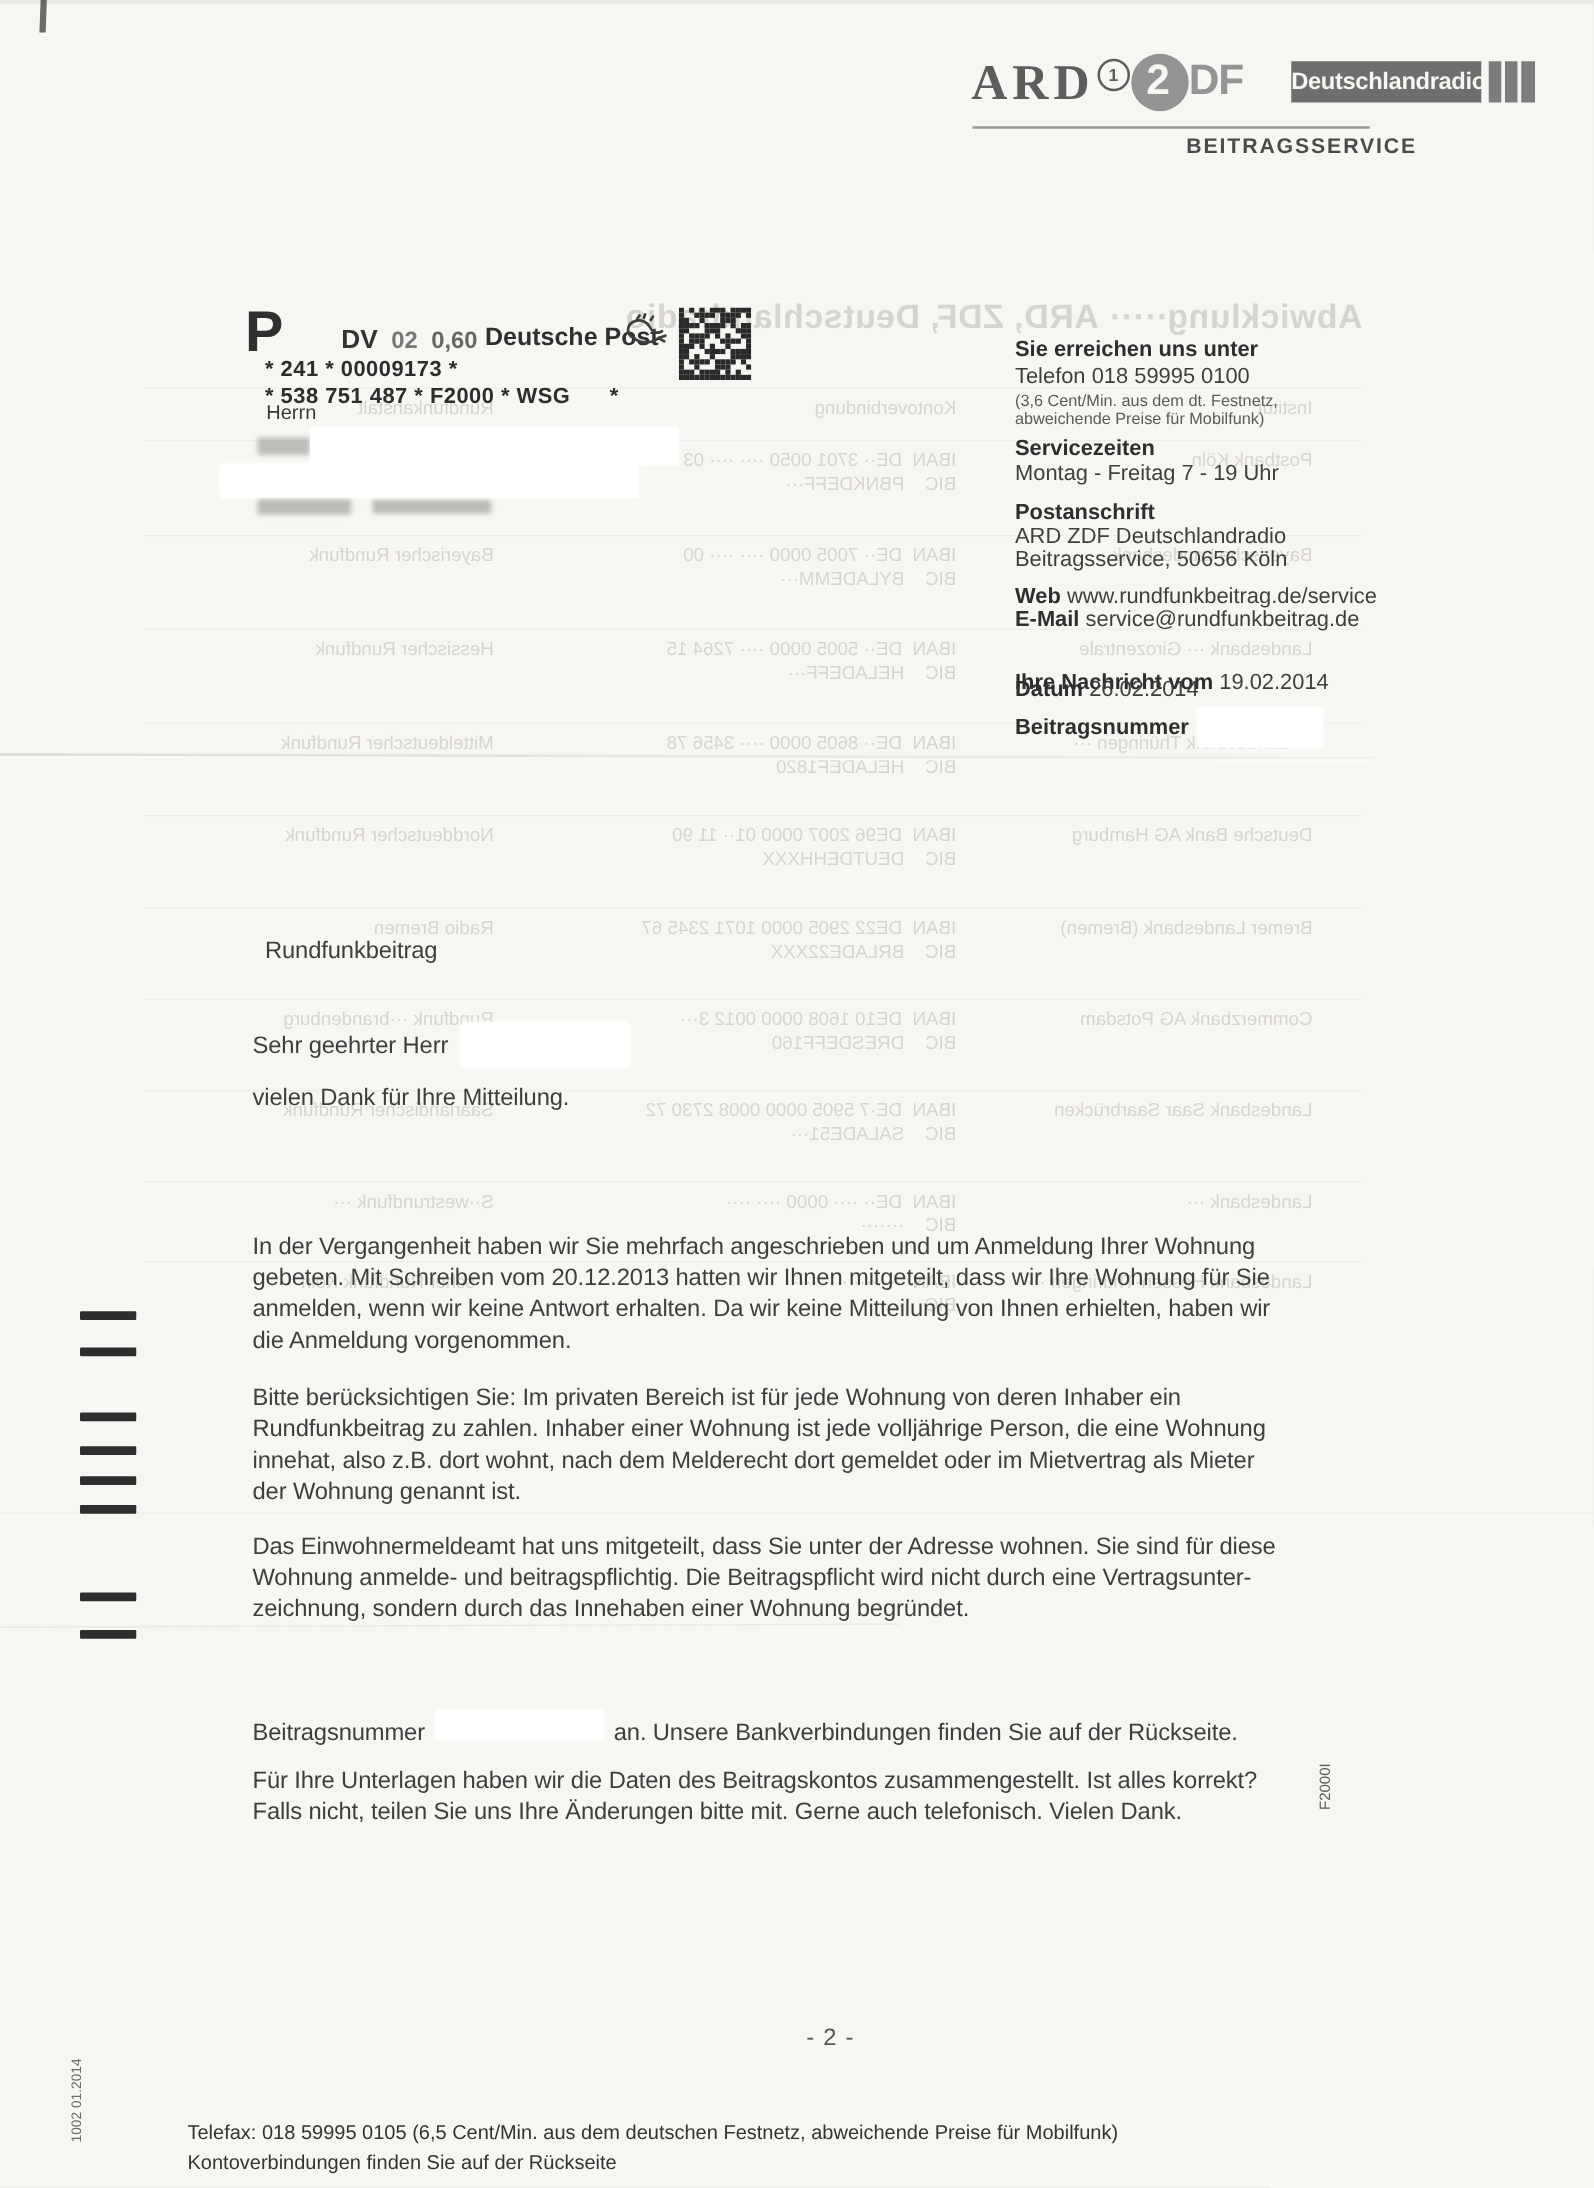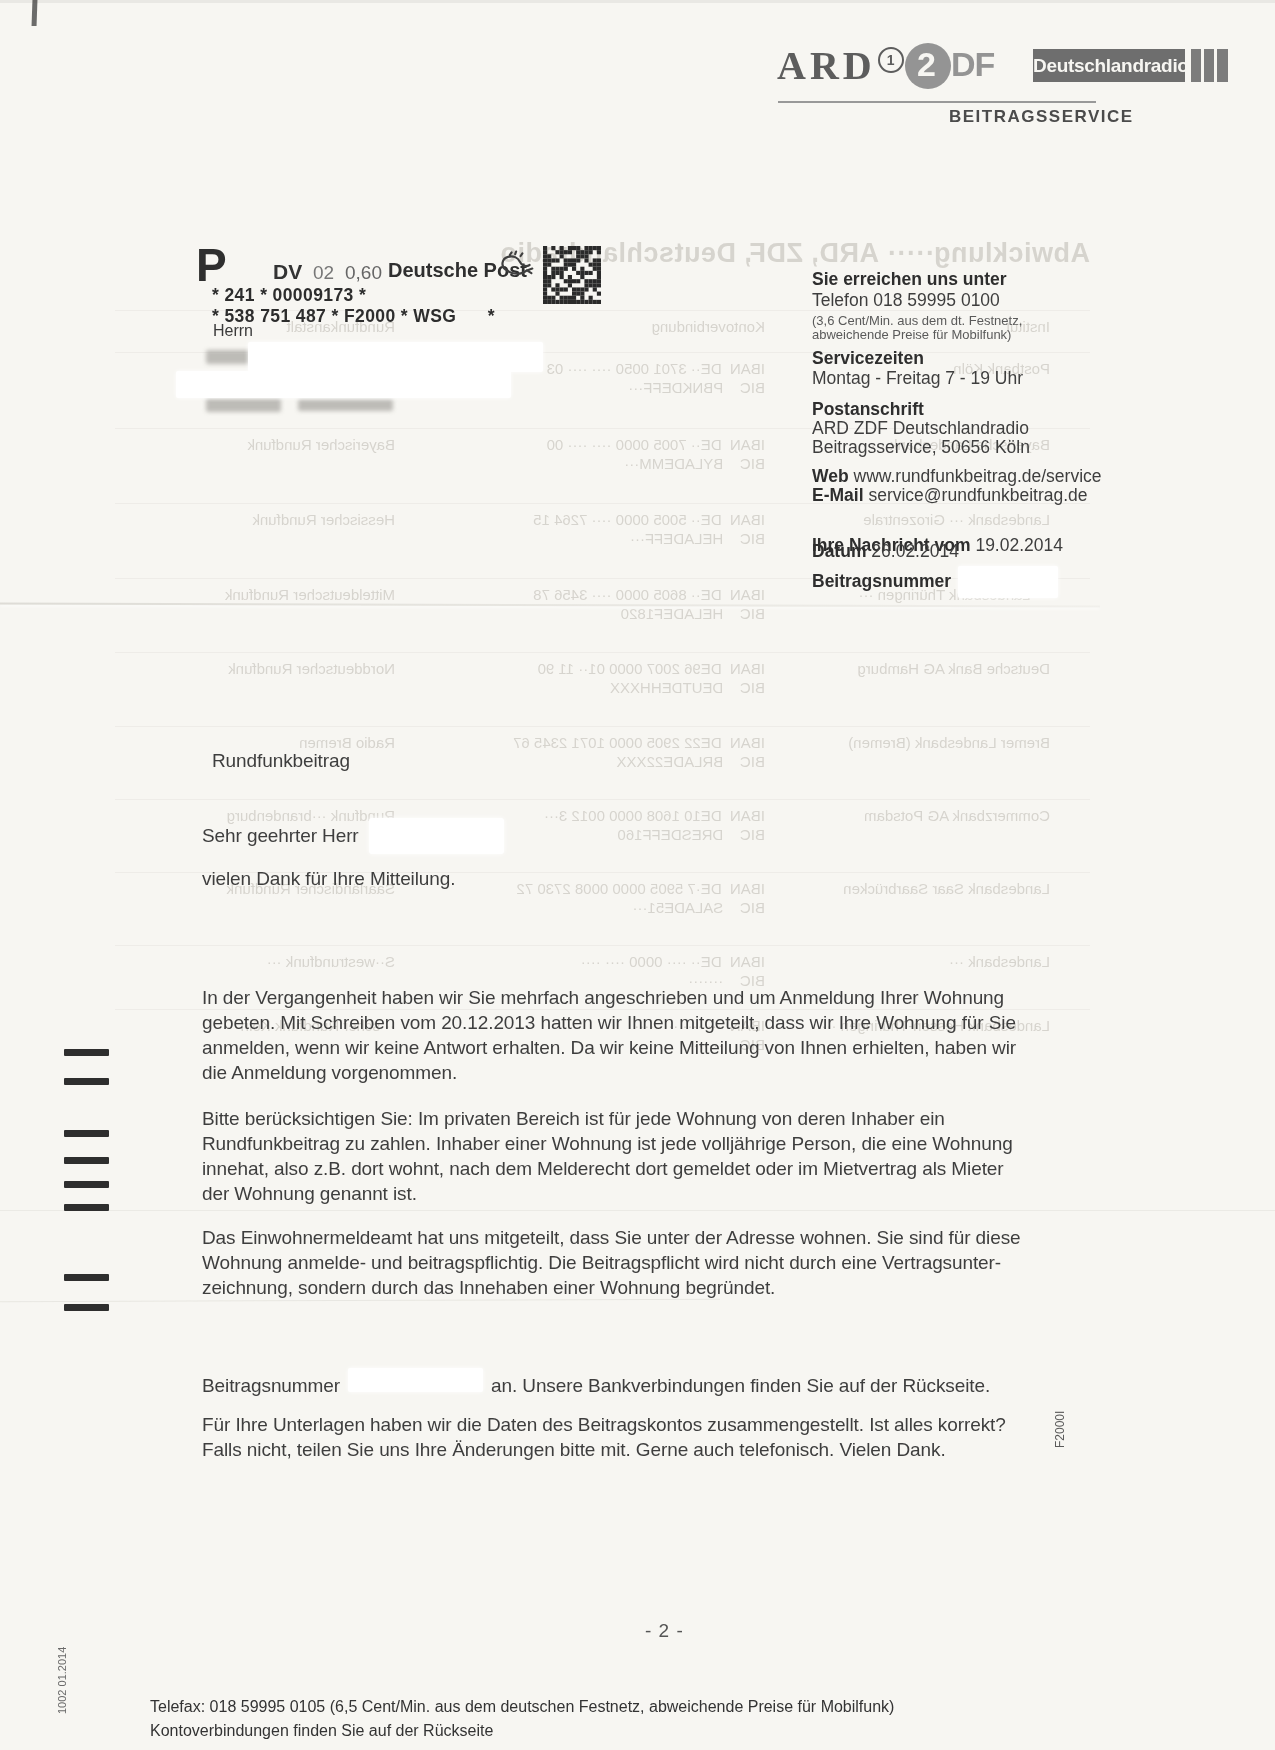--- a/index.html
+++ b/index.html
@@ -38,21 +38,21 @@
   .zdf-2{position:absolute;left:12px;top:2px;font-size:34px;font-weight:bold;color:#f7f6f2;}
   .zdf-df{position:absolute;left:46px;top:2px;font-size:34px;font-weight:bold;color:#949494;letter-spacing:-1px;}
   .dradio-box{position:absolute;left:1033px;top:49px;width:152px;height:33px;background:#6e6e6e;z-index:2;
               color:#f7f6f2;font-size:19px;font-weight:bold;text-align:center;line-height:33px;letter-spacing:-.3px;}
   .dradio-bar{position:absolute;top:49px;width:10px;height:33px;background:#7c7c7c;z-index:2;}
   .header-rule{position:absolute;left:778px;top:101px;width:318px;height:2px;background:#999;z-index:2;}
   .service-title{position:absolute;left:915px;top:107px;font-size:17px;font-weight:bold;letter-spacing:1.5px;color:#4b4b4b;z-index:2;margin-left:34px;}
 
   
   .p-big{position:absolute;left:196px;top:244px;font-size:46px;font-weight:bold;color:#2f2f2f;line-height:42px;z-index:2;}
-  .fr{position:absolute;z-index:2;white-space:pre;}
+  .fr{position:absolute;z-index:2;white-space:pre;font-weight:bold;}
   .fr-dv{left:273px;top:260px;font-size:21px;font-weight:bold;color:#333;}
   .fr-02{left:313px;top:262px;font-size:19px;color:#777;}
   .fr-price{left:345px;top:262px;font-size:19px;color:#666;}
   .fr-post{left:388px;top:259px;font-size:20px;font-weight:bold;color:#2f2f2f;}
   .horn{position:absolute;left:499px;top:250px;z-index:2;}
   .dm{position:absolute;left:543px;top:246px;width:58px;height:58px;z-index:2;}
   .fr-code{font-weight:bold;font-size:17.5px;letter-spacing:.4px;color:#2d2d2d;}
   .fr-c1{left:212px;top:285px;} .fr-c2{left:212px;top:306px;}
   .herrn{position:absolute;left:213px;top:322px;font-size:16px;color:#3a3a3a;z-index:2;}
 

